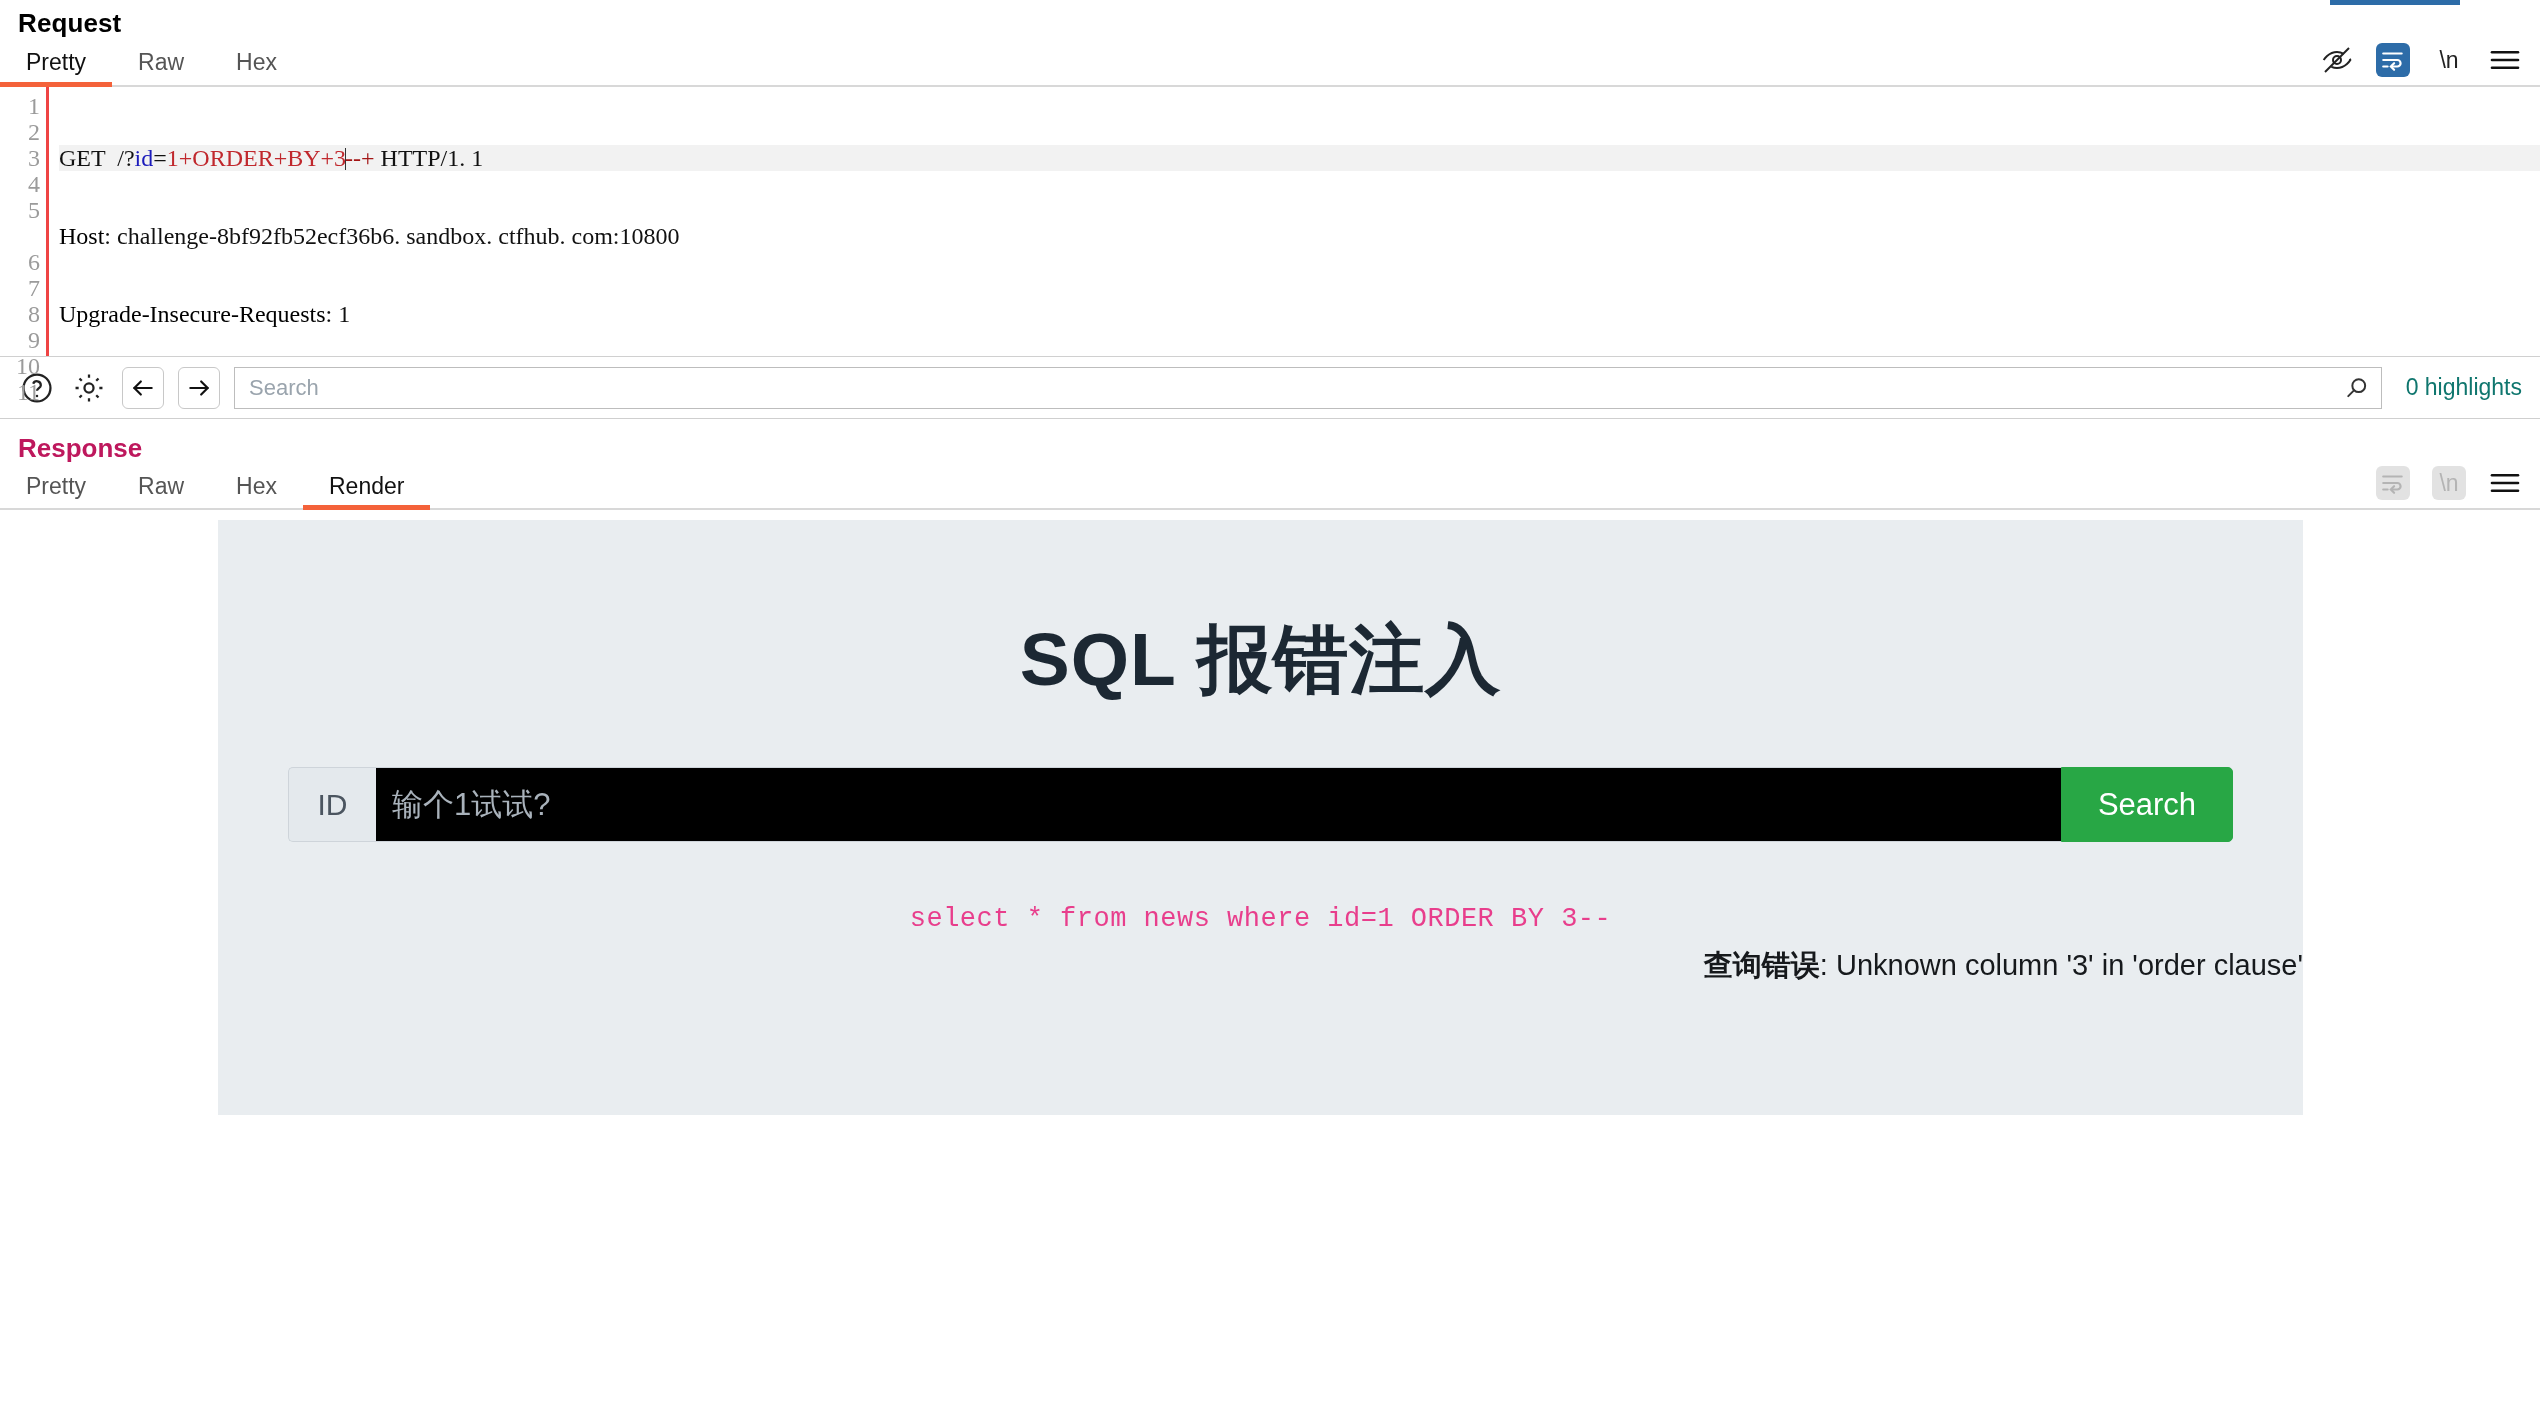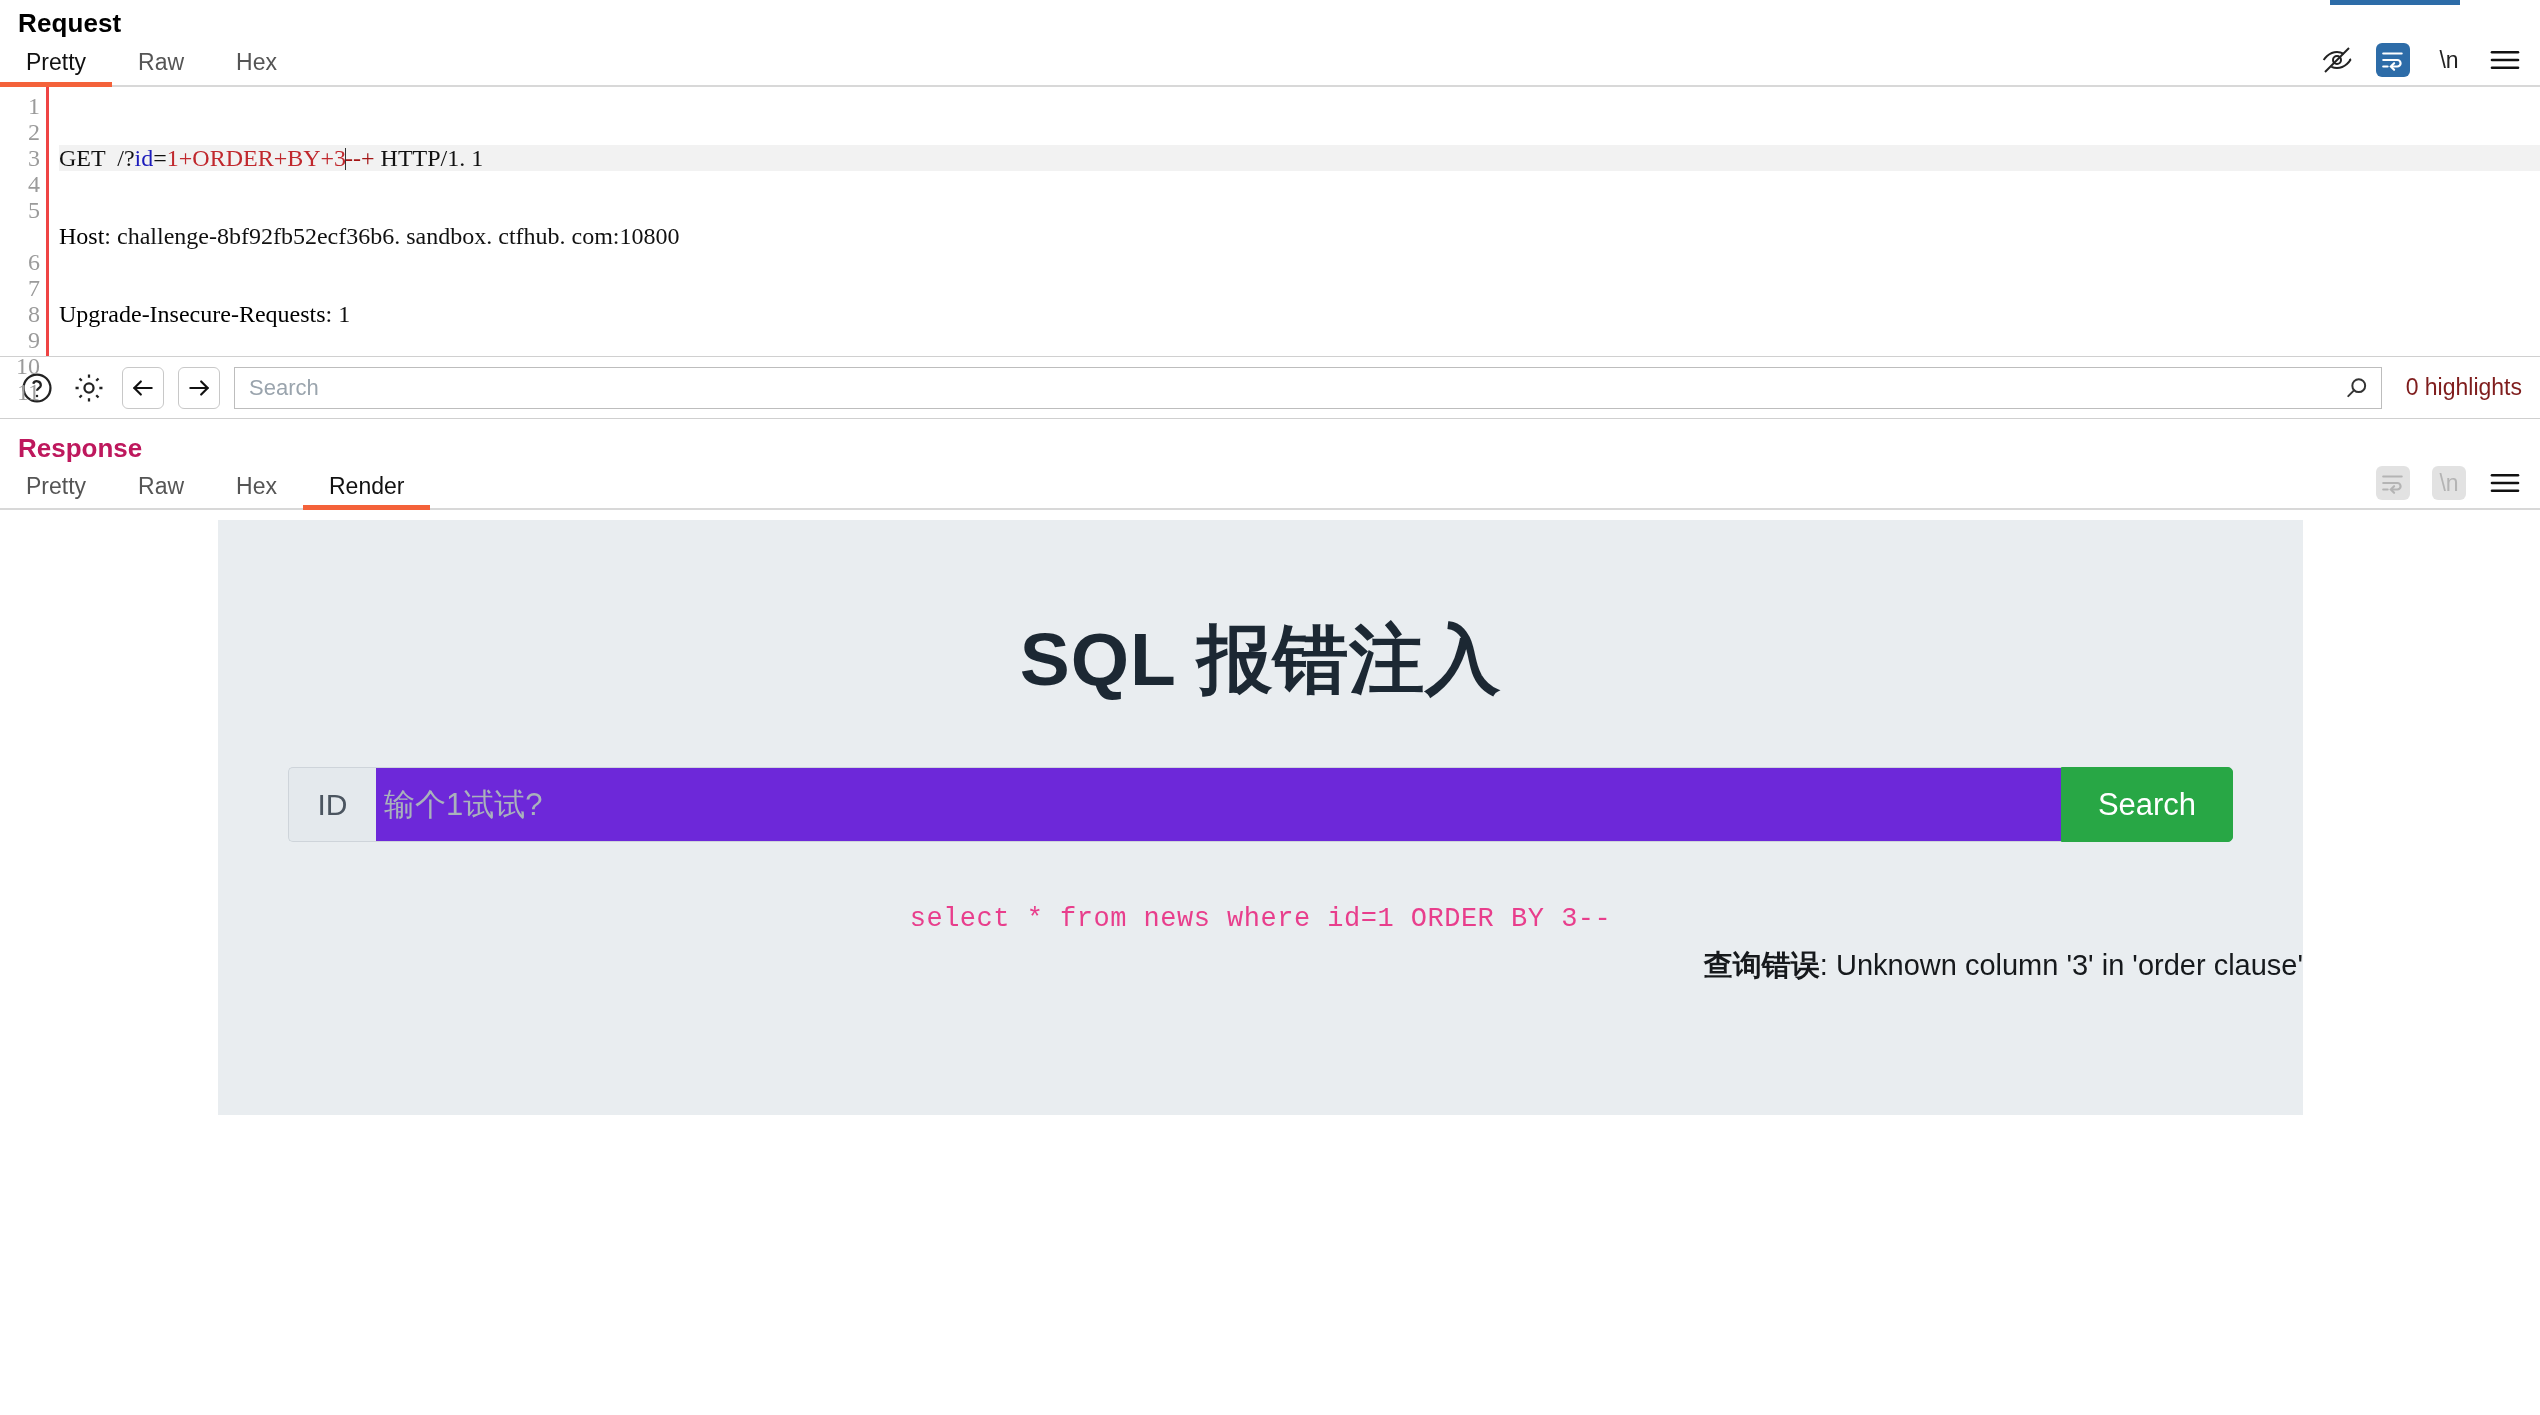--- a/index.html
+++ b/index.html
@@ -73,21 +73,21 @@
   .search-input-wrap {
     flex:1 1 auto; height:42px; border:1px solid #bdbdbd; background:#fff;
     display:flex; align-items:center; padding:0 6px 0 14px;
   }
   .search-input {
     flex:1 1 auto; border:none; outline:none; font-size:22px; color:#333;
     font-family:"Liberation Sans",sans-serif; background:transparent;
   }
   .search-input::placeholder { color:#9aa4ad; }
   .search-mag { width:36px;height:36px;display:flex;align-items:center;justify-content:center; }
-  .highlights { font-size:23px; color:#7f1d1d; white-space:nowrap; padding-left:10px; }
+  .highlights { font-size:23px; color:#0f766e; white-space:nowrap; padding-left:10px; }
 
   
   .resp-title { font-size:26px; font-weight:bold; color:#be185d; padding:14px 0 0 18px; }
   .resp-tabbar { position:relative; display:flex; align-items:flex-end; height:46px; border-bottom:2px solid #d8d8d8; }
   .resp-tab { font-size:23px; color:#555; padding:6px 26px 8px 26px; position:relative; }
   .resp-tab.active { color:#111; }
   .resp-tab.active::after { content:""; position:absolute; left:0; right:0; bottom:-2px; height:5px; background:#f4623a; }
 
   
   .render-area { position:relative; height:605px; background:#fff; overflow:hidden; }
@@ -101,22 +101,22 @@
   }
   .input-group {
     display:flex; width:1945px; margin:56px auto 0 auto; height:75px;
   }
   .ig-label {
     width:88px; background:#e4e9ed; border:1px solid #ced4da; border-right:none;
     border-radius:5px 0 0 5px; display:flex; align-items:center; justify-content:center;
     font-size:30px; color:#4b5560;
   }
   .ig-input {
-    flex:1 1 auto; background:#6d28d9; border:1px solid #ced4da; border-left:none; border-right:none;
-    display:flex; align-items:center; padding-left:8px;
+    flex:1 1 auto; background:#000000; border:1px solid #ced4da; border-left:none; border-right:none;
+    display:flex; align-items:center; padding-left:16px;
     font-size:31px; color:#a9b2bb;text-align:center;
   }
   .ig-btn {
     width:172px; background:#28a745; border:1px solid #28a745; border-radius:0 5px 5px 0;
     display:flex; align-items:center; justify-content:center;
     color:#fff; font-size:31px;
   }
   .sql-line {
     text-align:center; margin-top:62px;
     font-family:"Liberation Mono", monospace; font-size:27px; color:#e83e8c;

